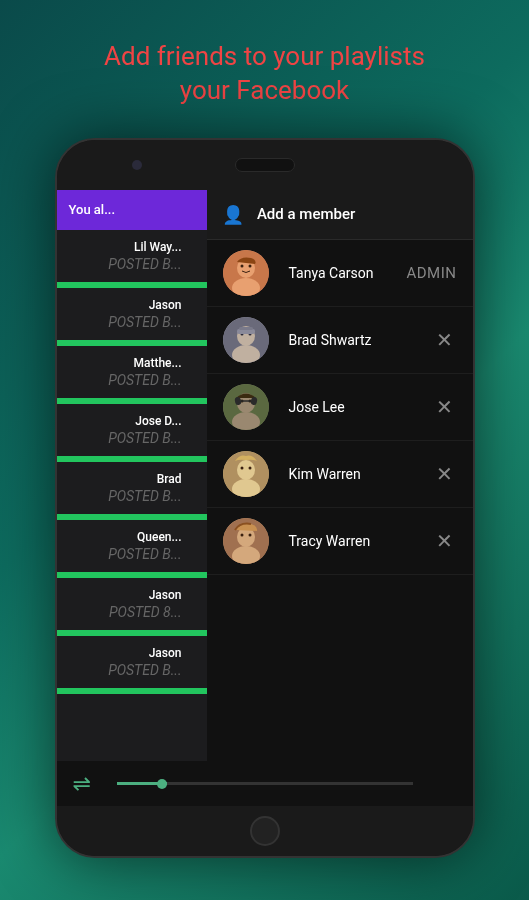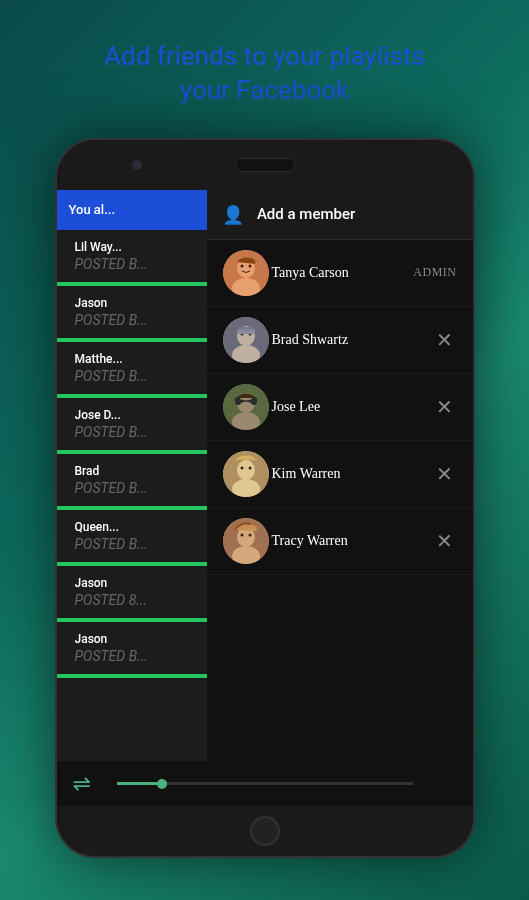--- a/index.html
+++ b/index.html
@@ -10,21 +10,21 @@
       background: linear-gradient(135deg, #0a4a4a 0%, #0d6b5e 40%, #1a8a70 60%, #0a5a4a 100%);
       font-family: 'Roboto', Arial, sans-serif;
       overflow: hidden;
       display: flex;
       flex-direction: column;
       align-items: center;
     }
 
     .header-text {
       text-align: center;
-      color: #1d4ed8;
+      color: #ef4444;
       padding: 40px 30px 30px;
       font-size: 26px;
       font-weight: 400;
       line-height: 1.3;
     }
 
     .phone-container {
       width: 420px;
       height: 720px;
       background: #1a1a1a;
@@ -80,33 +80,34 @@
       position: absolute;
       left: 0;
       top: 0;
       width: 155px;
       height: 100%;
       background: #1c1c1e;
       z-index: 1;
     }
 
     .playlist-header {
-      background: #1d4ed8;
+      background: #6d28d9;
       height: 40px;
       display: flex;
       align-items: center;
       padding: 0 12px;
       color: #fff;
       font-size: 13px;
       font-weight: 500;
     }
 
     .playlist-item {
-      padding: 10px 18px;
-      border-bottom: 4px solid #22c55e;
+      padding: 10px 30px;
+      border-bottom: 6px solid #22c55e;
+      text-align: right;
     }
 
     .playlist-item-name {
       color: #ffffff;
       font-size: 12px;
       font-weight: 500;
       white-space: nowrap;
       overflow: hidden;
       text-overflow: ellipsis;
     }
@@ -152,22 +153,21 @@
 
     .member-list {
       overflow-y: auto;
     }
 
     .member-item {
       display: flex;
       align-items: center;
       padding: 10px 16px;
       border-bottom: 1px solid #1e1e1e;
-      gap: 3px;
-      font-family: Liberation Serif, serif;
+      gap: 20px;
     }
 
     .member-avatar {
       width: 46px;
       height: 46px;
       border-radius: 50%;
       overflow: hidden;
       flex-shrink: 0;
       background: #444;
       display: flex;
@@ -183,21 +183,21 @@
     .avatar-tracy { background: radial-gradient(circle at 40% 35%, #d4a87c, #a07050); }
 
     .member-name {
       color: #ffffff;
       font-size: 14px;
       flex: 1;
     }
 
     .admin-badge {
       color: #888;
-      font-size: 12px;
+      font-size: 15px;
       letter-spacing: 0.5px;
     }
 
     .remove-btn {
       color: #888;
       font-size: 20px;
       cursor: pointer;
       width: 24px;
       text-align: center;
     }

